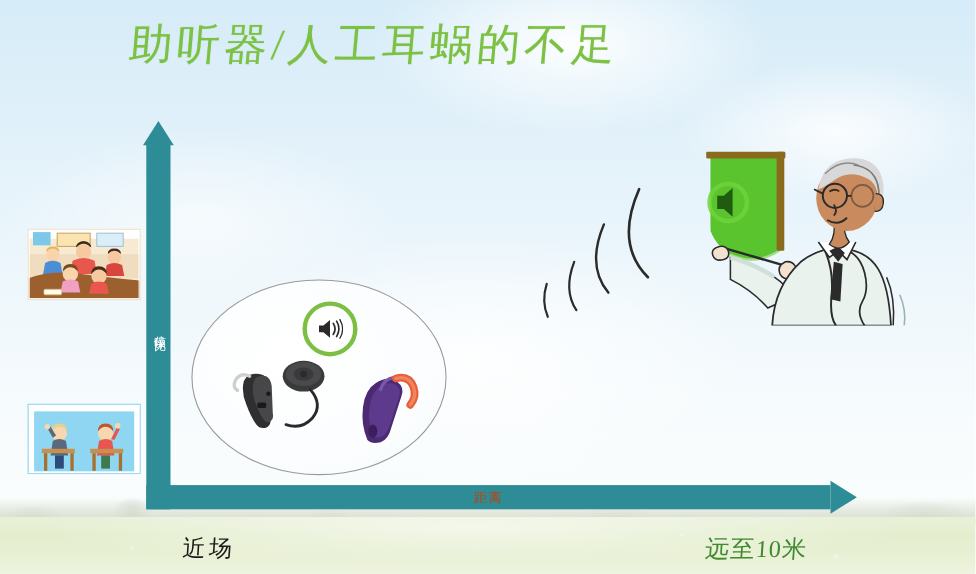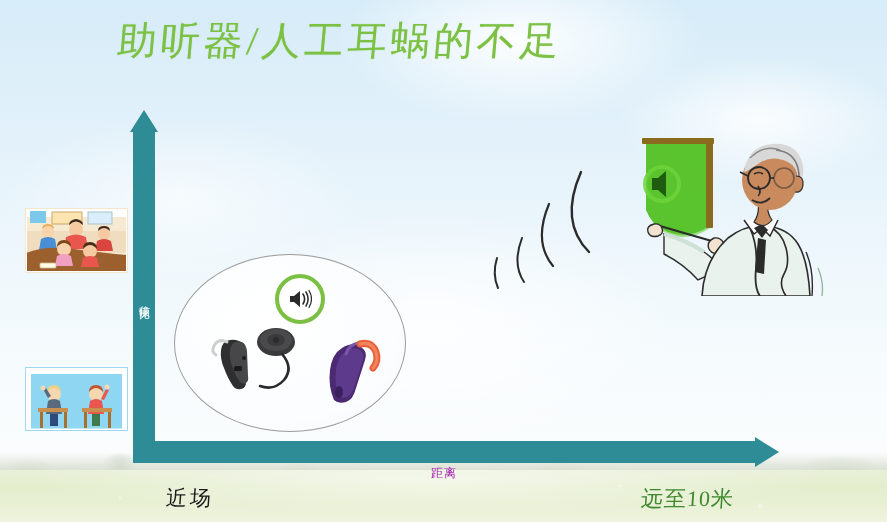--- a/index.html
+++ b/index.html
@@ -130,24 +130,23 @@
   }
   .axis-x-label {
     position: absolute;
     left: 133px;
     top: 441px;
     width: 622px;
     height: 22px;
     display: flex;
     align-items: center;
     justify-content: center;
-    color: #a21caf;
+    color: #c2410c;
     font-size: 12px;
     letter-spacing: 1px;
-    margin-top: 21px;
   }
 
   
   .cap-near {
     position: absolute;
     left: 166px;
     top: 484px;
     font-family: "Liberation Serif", serif;
     font-size: 21px;
     color: #1a1a1a;

